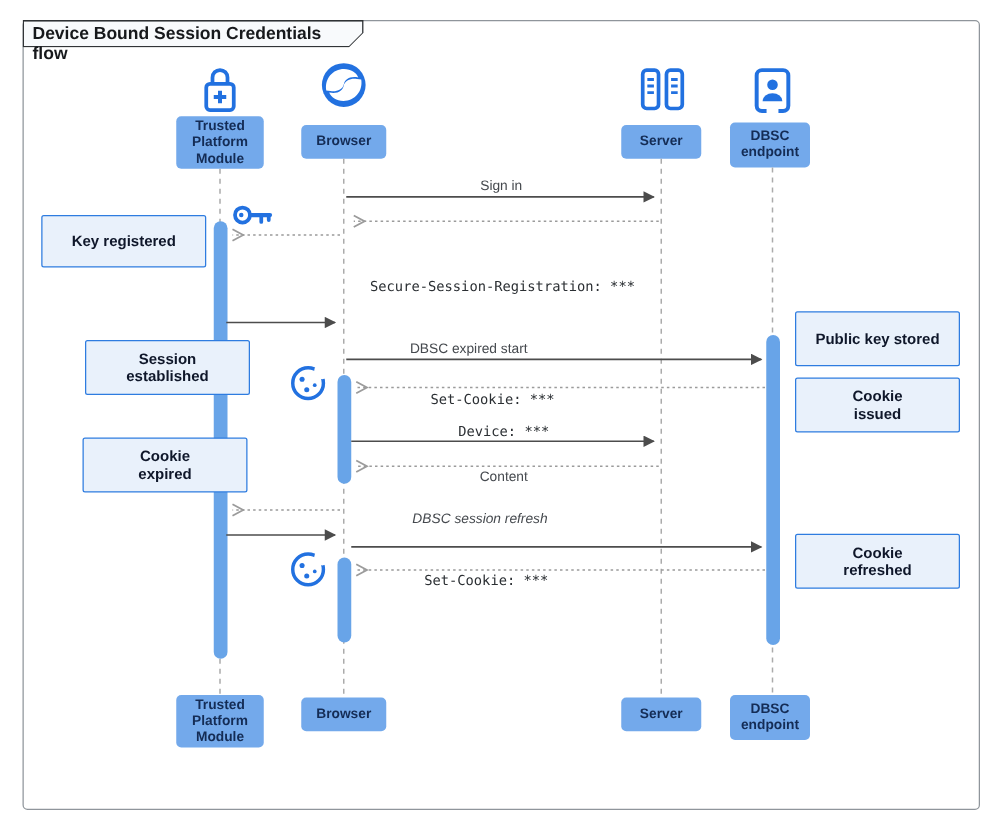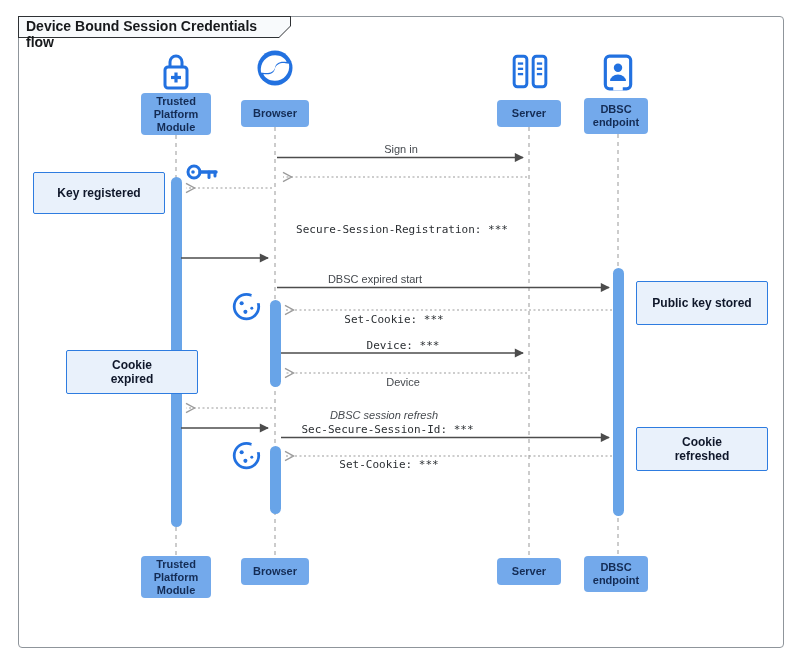--- a/index.html
+++ b/index.html
@@ -151,33 +151,38 @@
     <circle cx="14.5" cy="15.5" r="11.5" fill="none" stroke="#2271e0" stroke-width="2.6"></circle>
     <circle cx="25" cy="6.5" r="6" fill="#ffffff"></circle>
     <circle cx="10" cy="12.5" r="1.9" fill="#2271e0"></circle>
     <circle cx="13.5" cy="20.5" r="1.9" fill="#2271e0"></circle>
     <circle cx="19.5" cy="17" r="1.4" fill="#2271e0"></circle>
   </svg>
 
   <div class="abs note" style="left:33px;top:172px;width:130px;height:40px;">
     <span>Key registered</span>
     </div>
+  <div class="abs note" style="left:68px;top:272px;width:130px;height:42px;">
+    <span style="width:90px;">Session established</span>
+    </div>
   <div class="abs note" style="left:66px;top:350px;width:130px;height:42px;">
     <span style="width:70px;">Cookie expired</span>
     </div>
-  <div class="abs note" style="left:636px;top:249px;width:130px;height:42px;margin-top:32px;">
+  <div class="abs note" style="left:636px;top:249px;width:130px;height:42px;">
     <span>Public key stored</span>
+    </div>
+  <div class="abs note" style="left:636px;top:302px;width:130px;height:42px;">
+    <span style="width:60px;">Cookie issued</span>
     </div>
   <div class="abs note" style="left:636px;top:427px;width:130px;height:42px;">
     <span style="width:80px;text-align:center;">Cookie refreshed</span>
     </div>
 
   <div class="abs msg" style="left:321px;top:143px;width:160px;">Sign in</div>
   <div class="abs msg mono" style="left:250px;top:179px;width:304px;margin-top:44px;">Secure-Session-Registration: ***</div>
   <div class="abs msg" style="left:295px;top:273px;width:160px;">DBSC expired start</div>
   <div class="abs msg mono" style="left:314px;top:313px;width:160px;">Set-Cookie: ***</div>
   <div class="abs msg mono" style="left:323px;top:339px;width:160px;">Device: ***</div>
-  <div class="abs msg" style="left:323px;top:376px;width:160px;">Device</div>
+  <div class="abs msg" style="left:323px;top:376px;width:160px;">Content</div>
   <div class="abs msg" style="left:304px;top:409px;width:160px;font-style:italic;">DBSC session refresh</div>
-  <div class="abs msg mono" style="left:300px;top:423px;width:175px;">Sec-Secure-Session-Id: ***</div>
   <div class="abs msg mono" style="left:309px;top:458px;width:160px;">Set-Cookie: ***</div>
 
 </div>
 
 </body></html>

